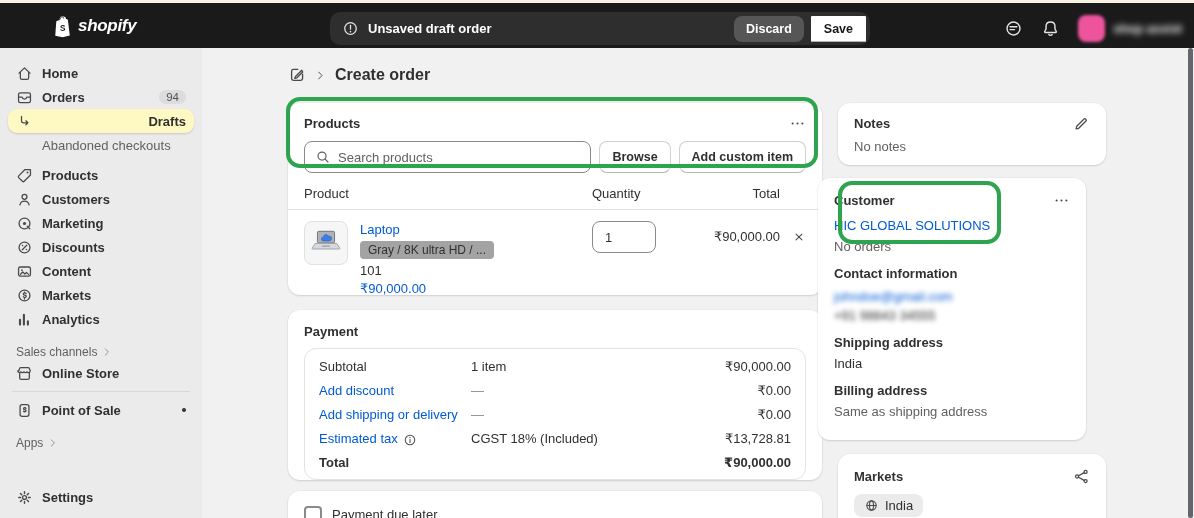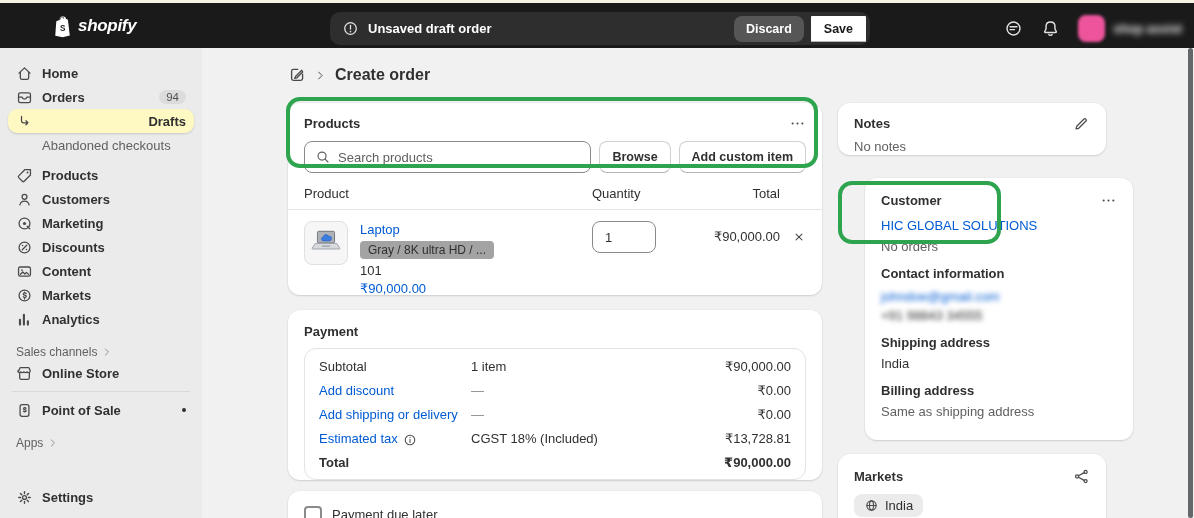--- a/index.html
+++ b/index.html
@@ -90,23 +90,23 @@
   .pay-detail.dash { color:#8a8a8a; }
   .pay-amount { text-align:right; }
   .pay-row.bold .pay-label, .pay-row.bold .pay-amount { font-weight:700; }
 
   
   .due-card { left:86px; top:443px; width:534px; height:80px; padding:15px 16px; display:flex; align-items:flex-start; gap:10px; }
   .checkbox { width:18px; height:18px; border:2px solid #8a8a8a; border-radius:4px; background:#fff; cursor:pointer; flex:none; }
   .due-label { padding-top:1px; }
 
   
-  .notes-card { left:636px; top:55px; width:268px; height:52px; padding:12px 16px; }
+  .notes-card { left:636px; top:55px; width:268px; height:62px; padding:12px 16px; }
   .notes-empty { color:#616161; margin-top:7px; }
-  .customer-card { left:663px; top:130px; width:268px; height:262px; padding:14px 16px; }
+  .customer-card { left:616px; top:130px; width:268px; height:262px; padding:14px 16px; }
   .cust-name { margin-top:9px; font-size:13px; }
   .cust-orders { margin-top:6px; color:#616161; }
   .sec-label { margin-top:12px; font-weight:700; font-size:13px; color:#303030; }
   .sec-value { margin-top:6px; font-size:13px; color:#303030; }
   .sec-value.gray { color:#616161; }
   .redacted { filter:blur(2.6px); }
   .email-line { margin-top:8px; }
   .phone-line { margin-top:4px; }
   .markets-card { left:636px; top:406px; width:268px; height:112px; padding:14px 16px; }
   .market-pill { display:inline-flex; align-items:center; gap:6px; background:#ebebeb; border-radius:8px; padding:4px 10px; margin-top:9px; font-size:13px; }

